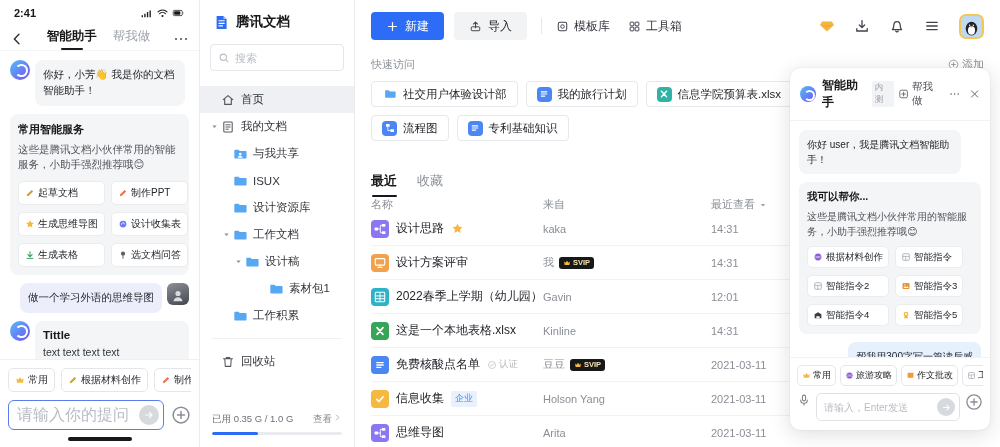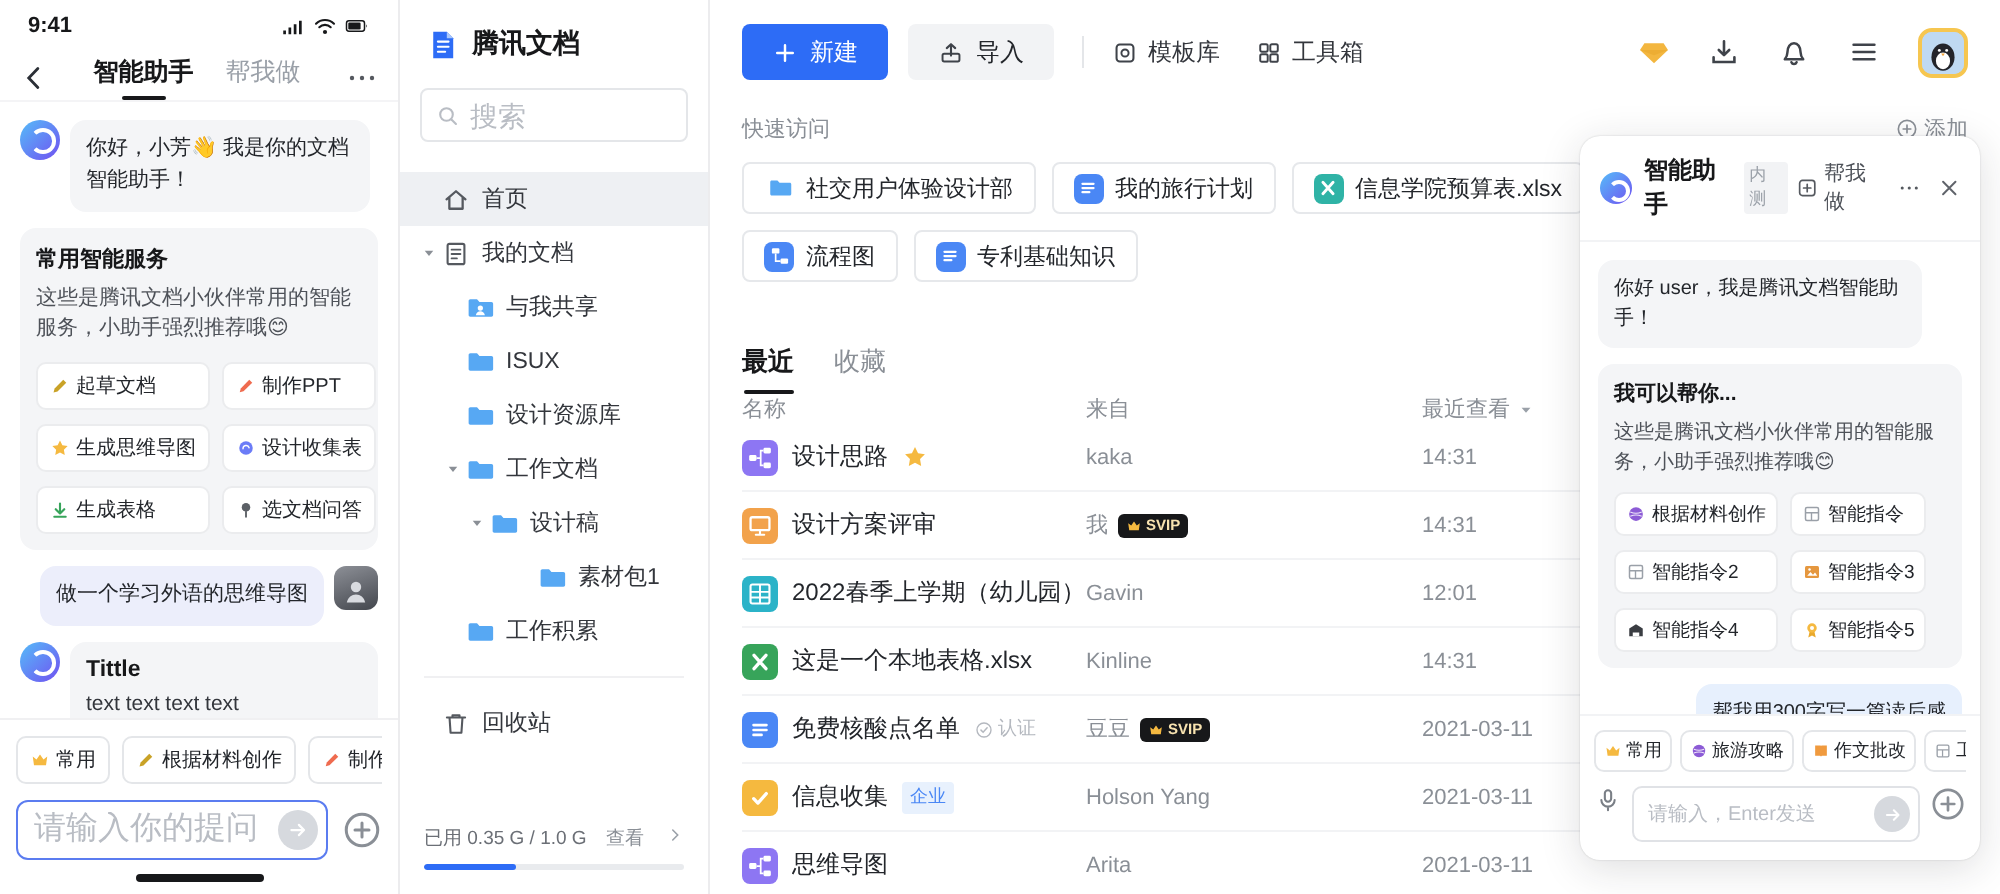--- a/index.html
+++ b/index.html
@@ -50,36 +50,36 @@
   .plusbtn{width:20px;height:20px;flex:none}
   .home-indicator{width:64px;height:4px;border-radius:3px;background:#17181a;margin:7px auto 2px}
 
   
   .sidebar{width:155px;min-width:155px;border-right:1px solid #ececee;display:flex;flex-direction:column;padding-top:13px;background:#fff}
   .brand{display:flex;align-items:center;gap:6px;padding:0 13px;margin-bottom:13px}
   .logo{width:17px;height:17px}
   .brand-name{font-size:13.5px;font-weight:bold;color:#17181a}
   .search{margin:0 10px 15px;height:27px;border:1px solid #e4e6e9;border-radius:4px;display:flex;align-items:center;gap:5px;padding:0 7px;background:#fff}
   .search .sic{width:12px;height:12px;flex:none}
-  .search input{border:0;outline:0;width:100%;font-size:14px;font-family:inherit}
+  .search input{border:0;outline:0;width:100%;font-size:11px;font-family:inherit}
   .tree-item{display:flex;align-items:center;height:27px;font-size:11.5px;color:#33363c;padding-left:10px}
   .tree-item.selected{background:#eef0f3}
   .tw{width:11px;min-width:11px;display:flex;align-items:center}
   .tw>span{width:9px;height:9px;display:block}
   .tree-ic{width:14px;height:14px;min-width:14px;margin-right:6px}
   .tree-label{white-space:nowrap;overflow:hidden}
   .tree-item[data-depth="1"]{padding-left:22px}
   .tree-item[data-depth="2"]{padding-left:34px}
   .tree-item[data-depth="3"]{padding-left:46px}
   .tree-item[data-depth="4"]{padding-left:58px}
   .tree-divider{height:1px;background:#f0f0f2;margin:9px 12px}
   .spacer{flex:1}
   .storage{padding:0 12px 12px;font-size:9.5px;color:#6b6f76}
   .st-row{display:flex;justify-content:space-between;align-items:center;margin-bottom:6px}
-  .st-view{display:flex;align-items:flex-start;gap:11px;color:#8a8f96}
+  .st-view{display:flex;align-items:flex-start;gap:1px;color:#8a8f96}
   .chev{width:9px;height:9px}
   .st-track{height:3.5px;background:#e9ebee;border-radius:2px;overflow:hidden}
   .st-fill{height:100%;background:#2d6cf6;border-radius:2px}
 
   
   .main{flex:1;padding:12px 16px 0;display:flex;flex-direction:column;min-width:0}
   .toolbar{display:flex;align-items:center;gap:10px}
   .btn{display:inline-flex;align-items:center;gap:6px;height:28px;padding:0 15px;border-radius:4px;border:0;font-size:12px;font-family:inherit}
   .btn.primary{background:#2d6cf6;color:#fff}
   .btn.ghost{background:#f2f3f5;color:#23262b}
@@ -142,21 +142,21 @@
   .as-input .sendbtn{width:18px;height:18px;padding:3.5px}
   .as-plus{width:18px;height:18px;min-width:18px}
 </style>
 </head>
 <body>
 
 <div class="app">
 
   <section class="mobile">
     <div class="m-status">
-      <span>9:41</span>
+      <span>2:41</span>
       <span class="m-sticons">
         <span class="sic">
             <svg viewBox="0 0 16 16" width="100%" height="100%">
               <path d="M1.5 11h1.8v2.5H1.5zM5 9h1.8v4.5H5zM8.5 6.8h1.8v6.7H8.5zM12 4.5h1.8v9H12z" fill="#17181a"></path>
             </svg>
           </span>
         <span class="sic">
             <svg viewBox="0 0 16 16" width="100%" height="100%">
               <path d="M2 6.5a8.5 8.5 0 0 1 12 0M4.2 8.8a5.4 5.4 0 0 1 7.6 0" fill="none" stroke="#17181a" stroke-width="1.4" stroke-linecap="round"></path>
               <circle cx="8" cy="12" r="1.4" fill="#17181a"></circle>

